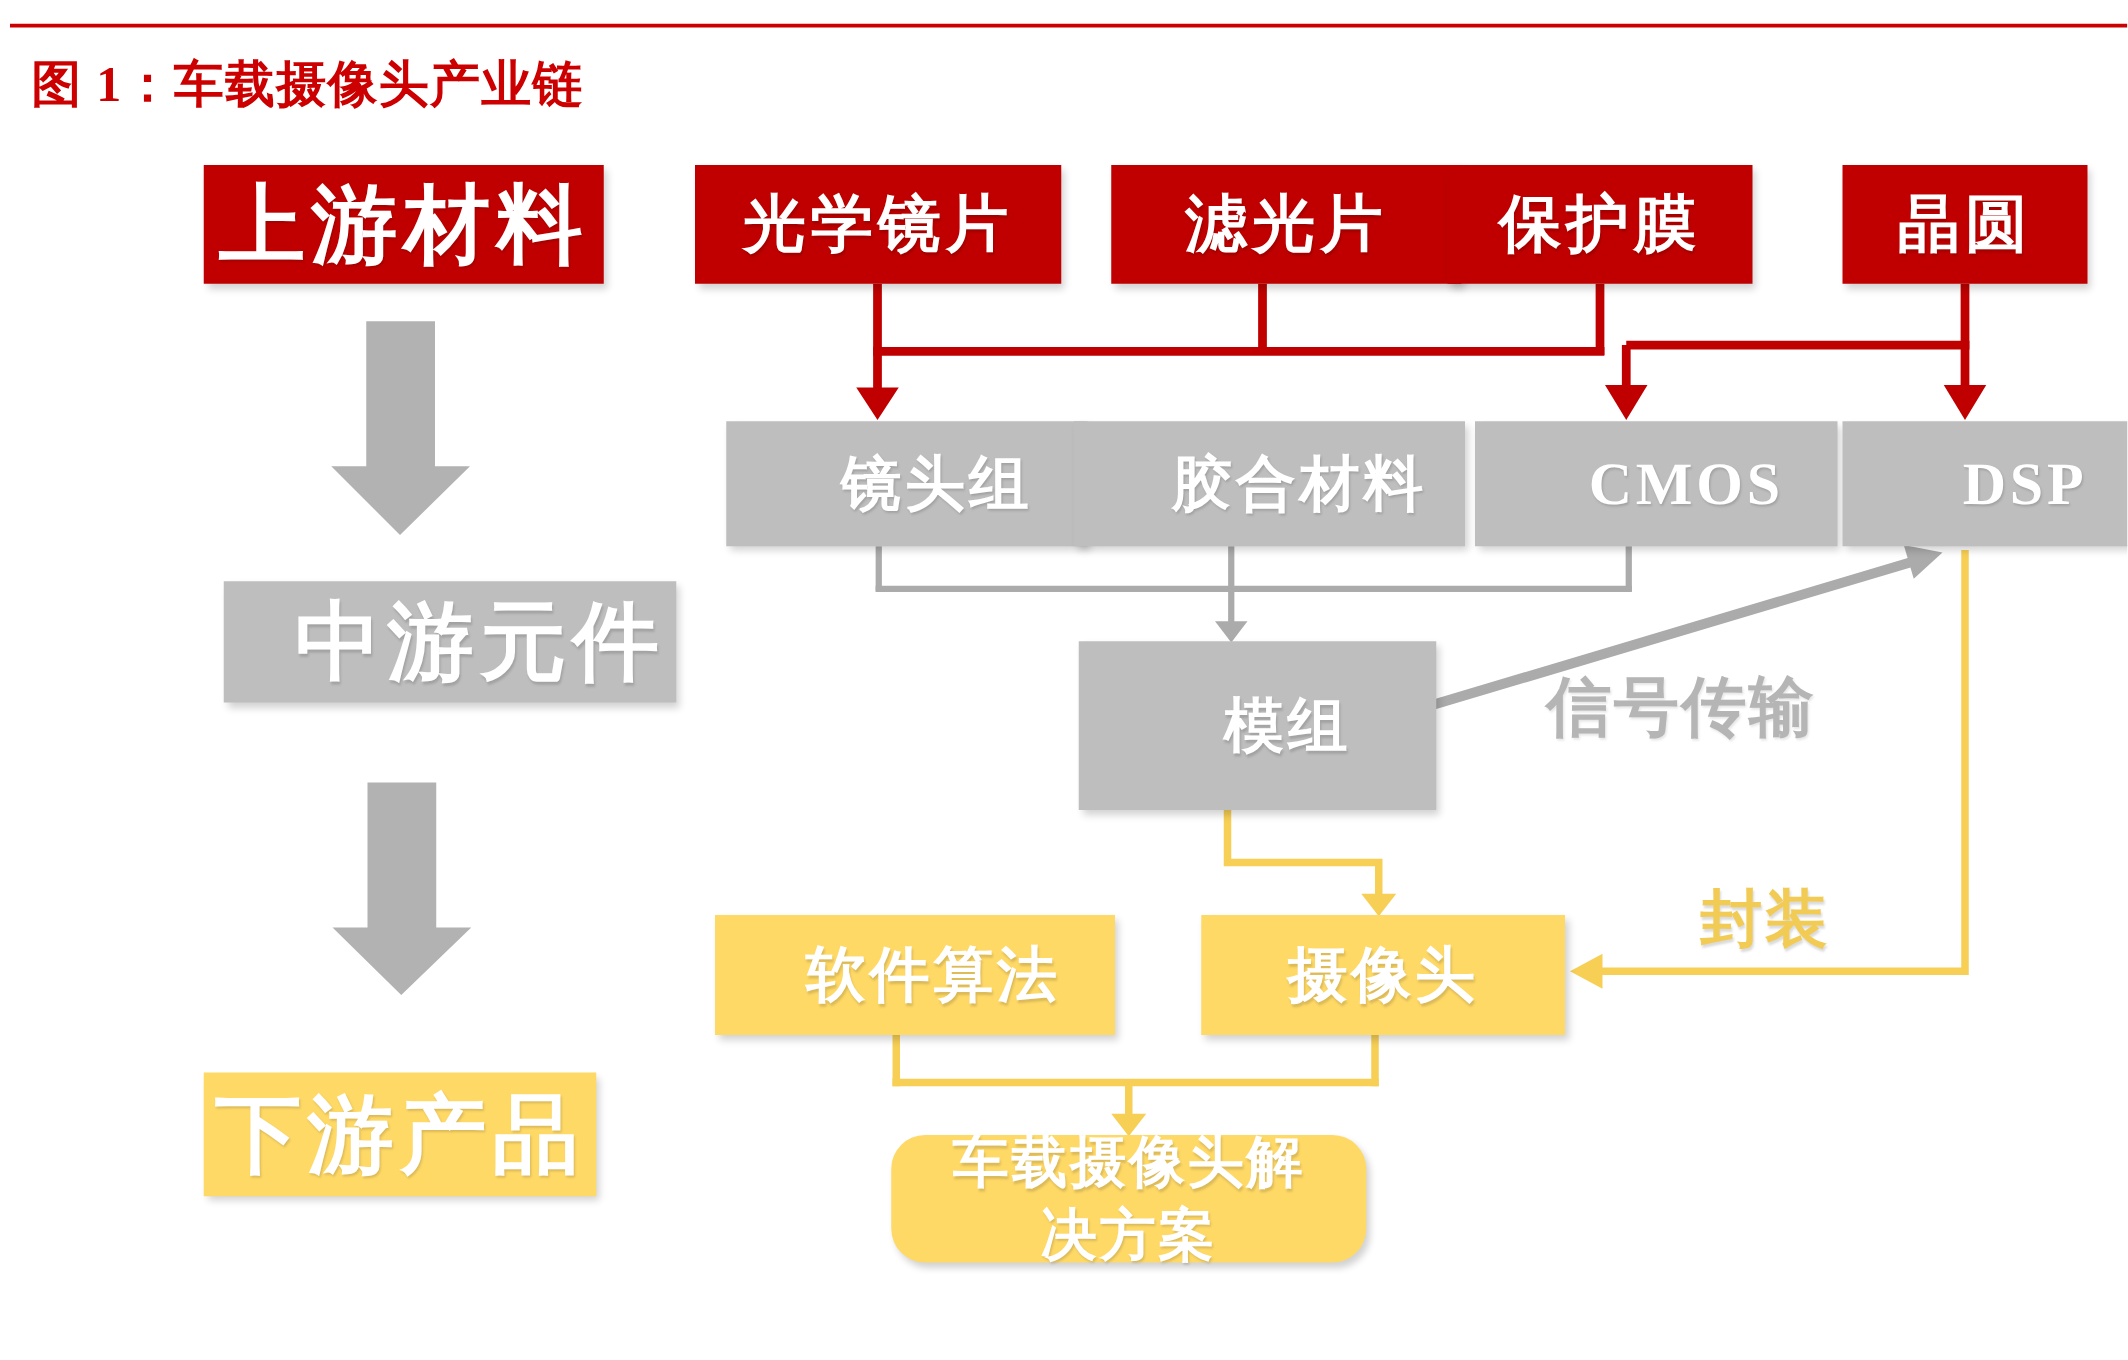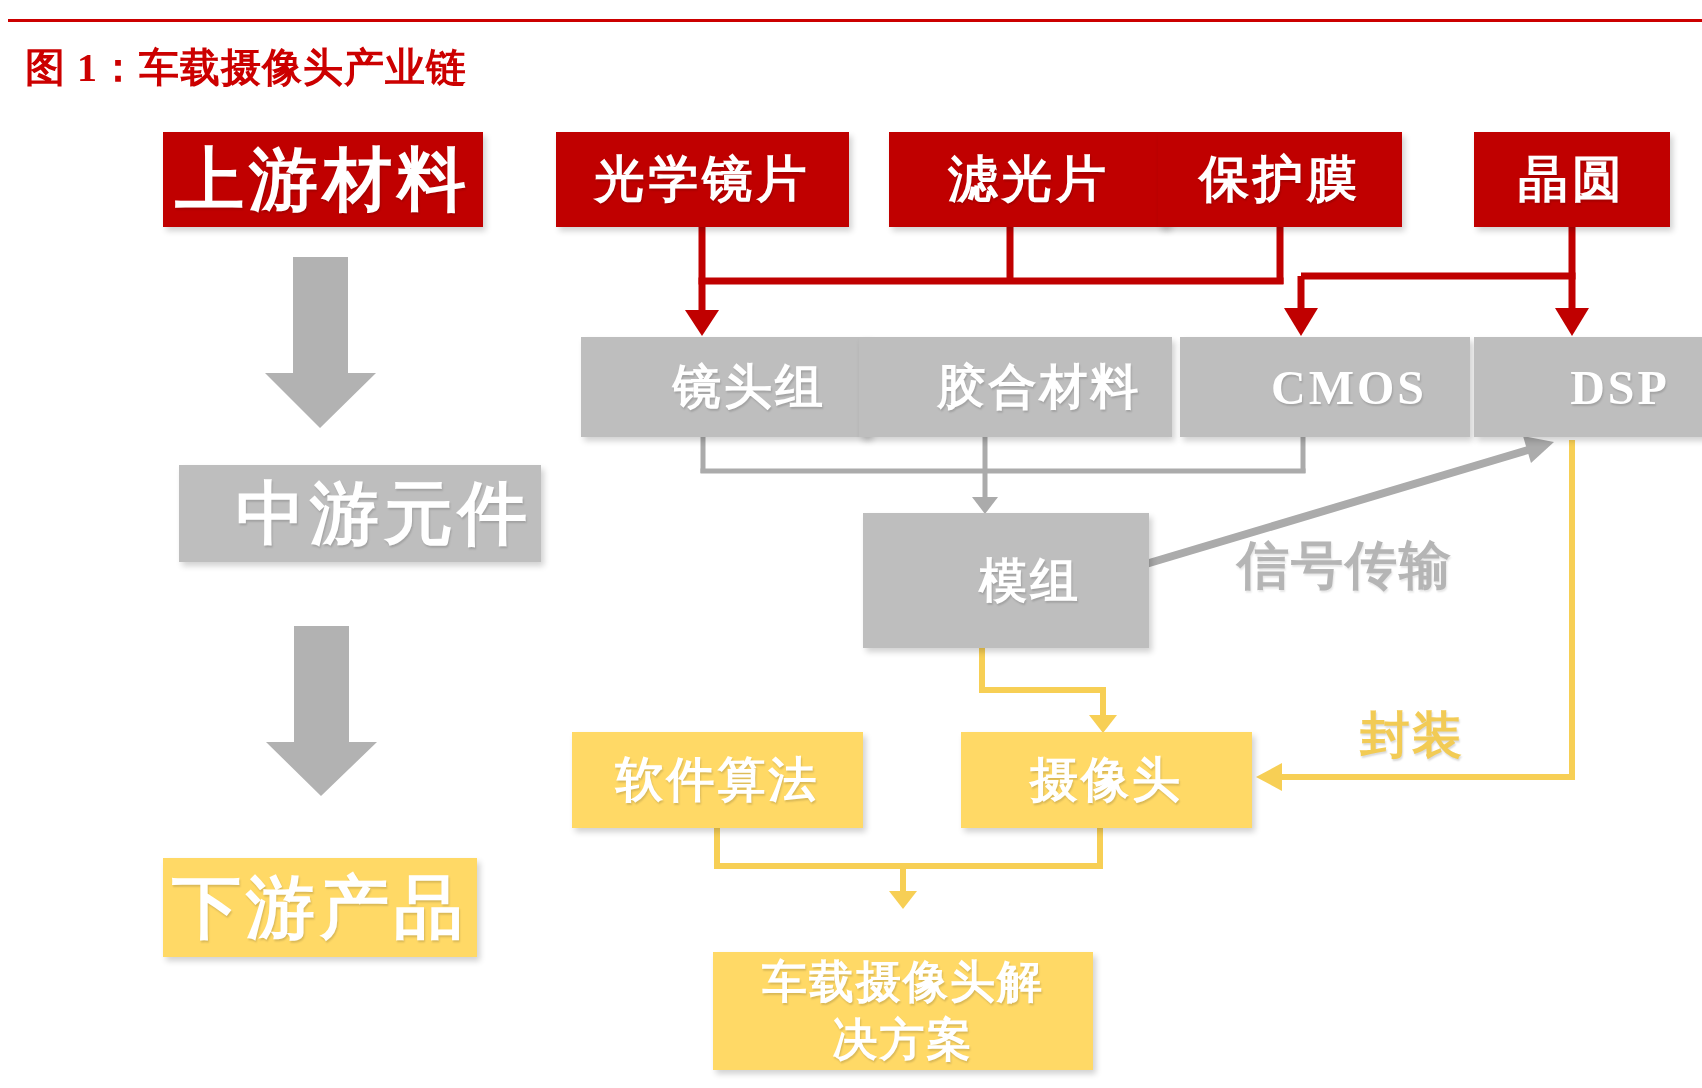--- a/index.html
+++ b/index.html
@@ -118,28 +118,28 @@
     <span>CMOS</span>
   </div>
   <div class="box gray f48" style="left:1474px;top:337px;width:196px;height:100px;">
     <span>DSP</span>
   </div>
 
   <div class="box gray f48" style="left:863px;top:513px;width:238px;height:135px;">
     <span>模组</span>
   </div>
 
-  <div class="box yellow f48" style="left:572px;top:732px;width:291px;height:96px;">
+  <div class="box yellow f48" style="left:572px;top:732px;width:291px;height:96px;padding-left:29px;">
     <span>软件算法</span>
   </div>
   <div class="box yellow f48" style="left:961px;top:732px;width:291px;height:96px;">
     <span>摄像头</span>
   </div>
 
-  <div class="box yellow f45 solution-text" style="left:713px;top:952px;width:380px;height:118px;">
+  <div class="box yellow f45 solution-text" style="left:713px;top:908px;width:380px;height:102px;border-radius:27px;">
     <span>车载摄像头解</span>
     <span>决方案</span>
   </div>
 
   <div class="edge-label signal-label">信号传输</div>
   <div class="edge-label packaging-label">封装</div>
 
 </div>
 
 </body></html>

